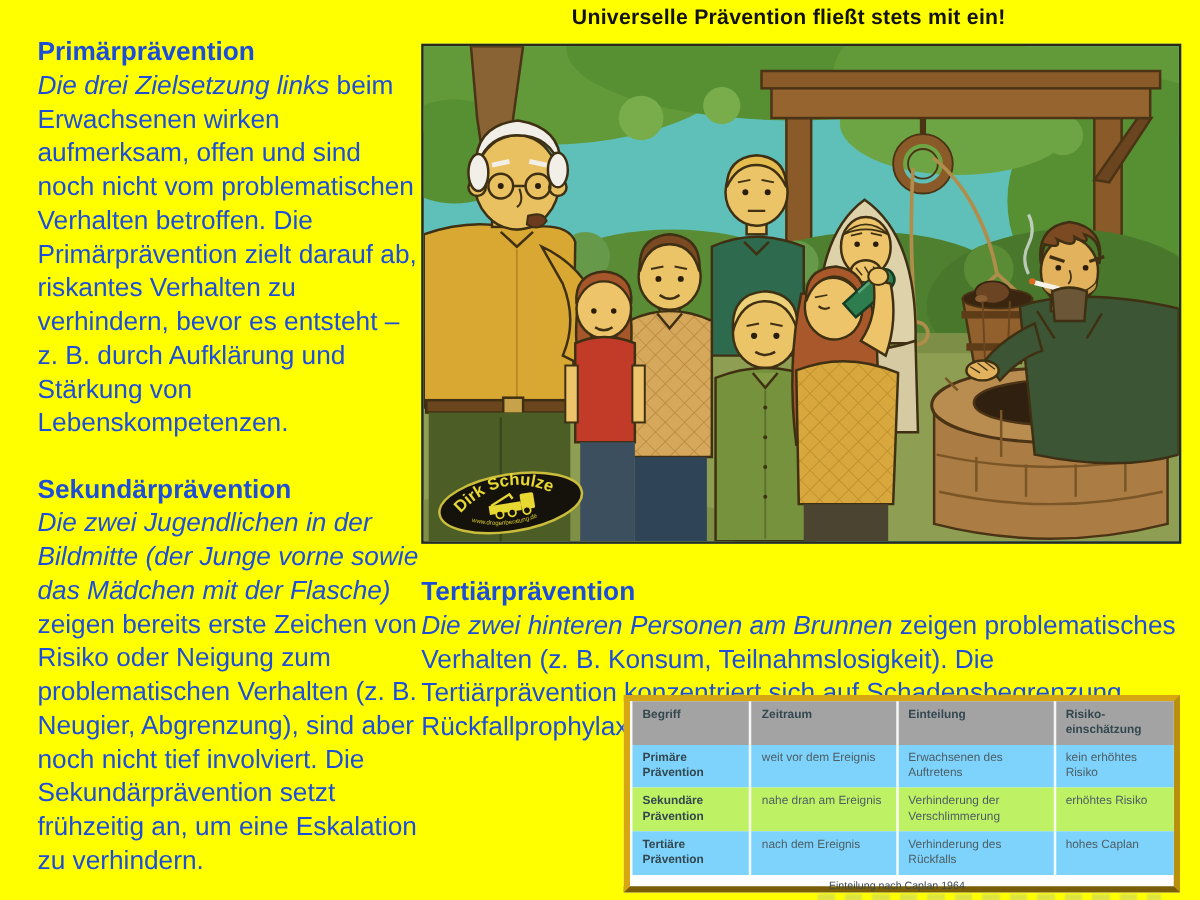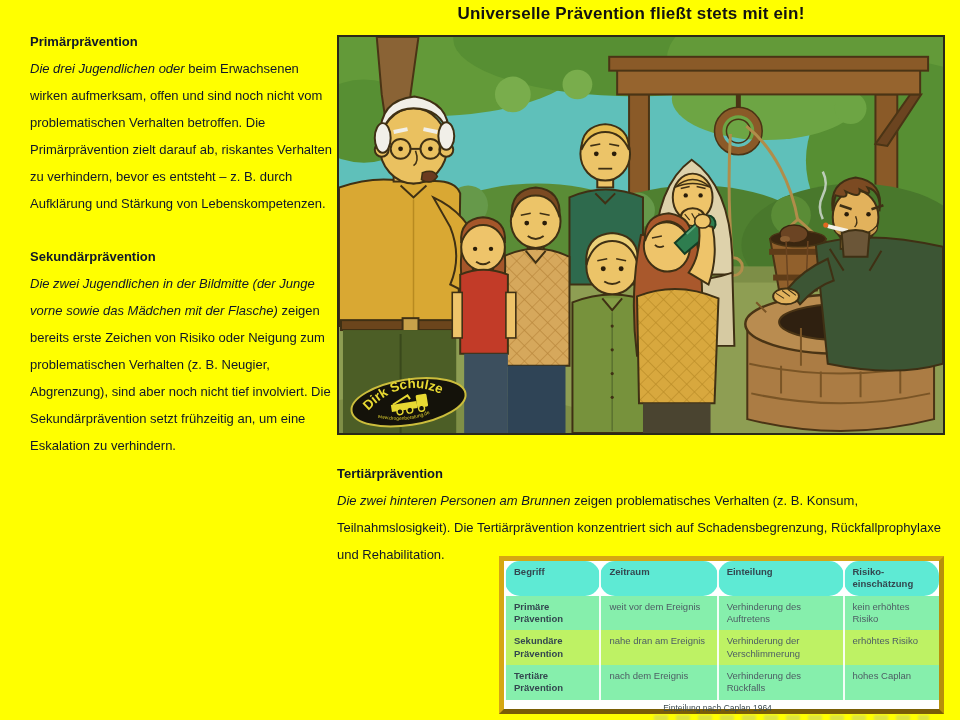--- a/index.html
+++ b/index.html
@@ -1,56 +1,56 @@
 <!DOCTYPE html>
 <html><head>
 <meta charset="utf-8">
 <style>
   html,body{margin:0;padding:0;}
   body{font-family:"Liberation Sans", sans-serif;}
   .slide{position:relative;width:960px;height:720px;background:#ffff00;overflow:hidden;}
   .slide-title{position:absolute;left:328px;top:4px;width:606px;text-align:center;
     font-size:17px;font-weight:bold;color:#121212;letter-spacing:.2px;}
-  .textblock{color:#0f172a;font-size:13px;line-height:27px;}
+  .textblock{color:#1d4ed8;font-size:21px;line-height:27px;}
   .heading{font-weight:bold;}
   .it{font-style:italic;}
   .ul{text-decoration-thickness:1.5px;text-underline-offset:3px;}
   .left-col{position:absolute;left:30px;top:28px;width:306px;}
   .para-gap{height:26px;}
   .tertiary-block{position:absolute;left:337px;top:460px;width:612px;}
   .illustration{position:absolute;left:337px;top:35px;width:608px;height:400px;
     border:2px solid #2b2a18;box-sizing:border-box;background:#5fc0ba;}
   .illustration svg{display:block;width:100%;height:100%;}
   
   .table-frame{position:absolute;left:499px;top:556px;width:445px;height:158px;
     box-sizing:border-box;background:#ffffff;
     border:5px solid;border-color:#d6a713 #b8900c #7a5e06 #d6a713;}
   .ptable{width:100%;border-collapse:collapse;table-layout:fixed;}
   .ptable th,.ptable td{padding:5px 8px;vertical-align:top;font-size:9.5px;line-height:1.3;
     text-align:left;border-left:2px solid rgba(255,255,255,.9);}
-  .ptable th{background:#5eead4;color:#33474f;font-weight:bold;border-radius:15px;}
-  .ptable td{color:#4d5d64;background:#86efac;}
+  .ptable th{background:#a3a3a3;color:#33474f;font-weight:bold;}
+  .ptable td{color:#4d5d64;background:#7dd3fc;}
   .ptable td.term{font-weight:bold;color:#33474f;}
   .ptable tr.alt td{background:#bef264;}
   .ptable col.c1{width:22%;} .ptable col.c2{width:27%;}
   .ptable col.c3{width:29%;} .ptable col.c4{width:22%;}
   .table-caption{font-size:8.5px;color:#3c4a50;text-align:center;padding:3px 8px 1px 0;}
   .smudge{height:6px;margin:1px 10px 0 150px;opacity:.35;filter:blur(1px);
     background:repeating-linear-gradient(90deg,#9fb3ba 0 14px,transparent 14px 22px);}
 </style>
 </head>
 <body>
 
 <div class="slide">
 
   <div class="slide-title">Universelle Prävention fließt stets mit ein!</div>
 
   <div class="left-col textblock">
     <div class="heading">Primärprävention</div>
-    <div><span class="it">Die drei Jugendlichen oder </span><span>beim Erwachsenen wirken aufmerksam, offen und sind noch nicht vom problematischen Verhalten betroffen. Die Primärprävention zielt darauf ab, riskantes Verhalten zu verhindern, </span><span class="ul">bevor es entsteht </span><span>– z. B. durch Aufklärung und Stärkung von Lebenskompetenzen.</span></div>
+    <div><span class="it">Die drei Zielsetzung links </span><span>beim Erwachsenen wirken aufmerksam, offen und sind noch nicht vom problematischen Verhalten betroffen. Die Primärprävention zielt darauf ab, riskantes Verhalten zu verhindern, </span><span class="ul">bevor es entsteht </span><span>– z. B. durch Aufklärung und Stärkung von Lebenskompetenzen.</span></div>
     <div class="para-gap"></div>
     <div class="heading">Sekundärprävention</div>
     <div><span class="it">Die zwei Jugendlichen in der Bildmitte (der Junge vorne sowie das Mädchen mit der Flasche) </span><span>zeigen bereits erste Zeichen von Risiko oder Neigung zum problematischen Verhalten (z. B. Neugier, Abgrenzung), sind aber noch nicht tief involviert. Die Sekundärprävention setzt </span><span class="ul">frühzeitig</span><span> an, </span><span class="ul">um eine Eskalation zu verhindern</span><span>.</span></div>
   </div>
 
   <div class="illustration">
     <svg viewBox="0 0 608 400" preserveAspectRatio="none">
       <defs>
         <pattern id="diamTan" width="11" height="11" patternUnits="userSpaceOnUse" patternTransform="rotate(45)">
           <rect width="11" height="11" fill="#d6a85c"></rect>
@@ -307,21 +307,21 @@
             <th>Begriff</th>
             <th>Zeitraum</th>
             <th>Einteilung</th>
             <th>Risiko-einschätzung</th>
           </tr>
       </thead>
       <tbody>
           <tr>
             <td class="term">Primäre Prävention</td>
             <td>weit vor dem Ereignis</td>
-            <td>Verhinderung des Auftretens</td>
+            <td>Erwachsenen des Auftretens</td>
             <td>kein erhöhtes Risiko</td>
           </tr>
           <tr class="alt">
             <td class="term">Sekundäre Prävention</td>
             <td>nahe dran am Ereignis</td>
             <td>Verhinderung der Verschlimmerung</td>
             <td>erhöhtes Risiko</td>
           </tr>
           <tr>
             <td class="term">Tertiäre Prävention</td>

